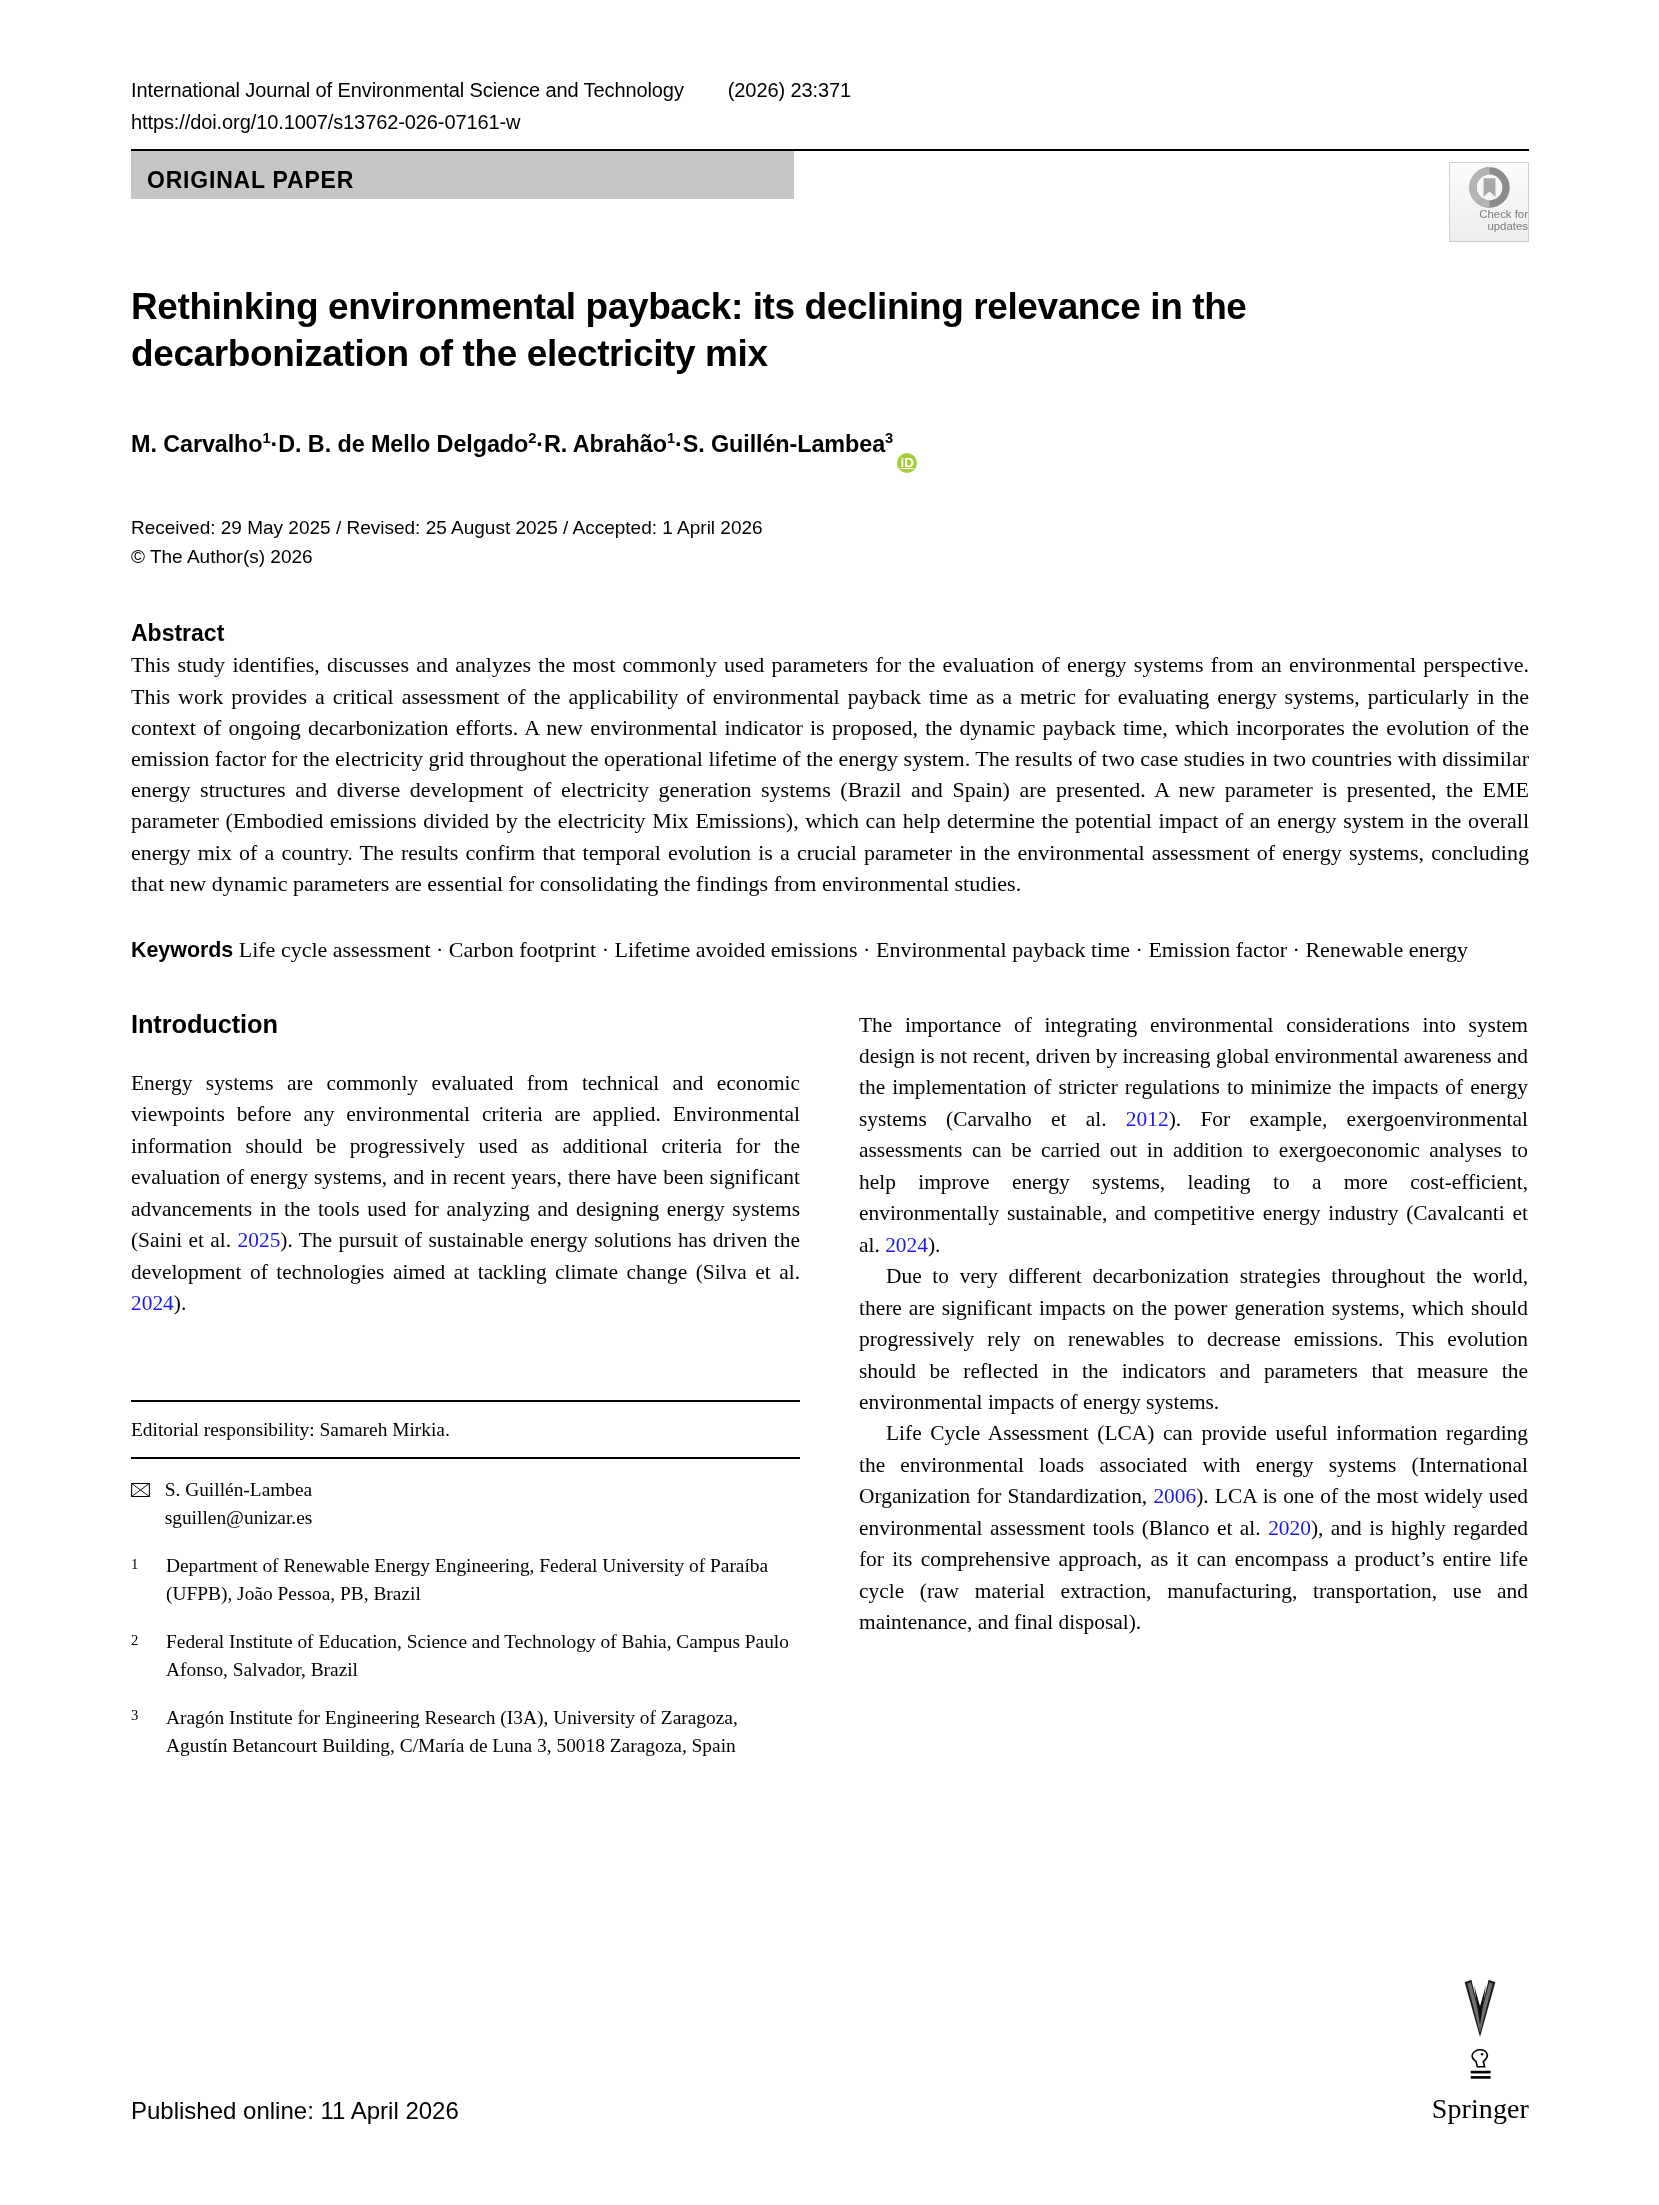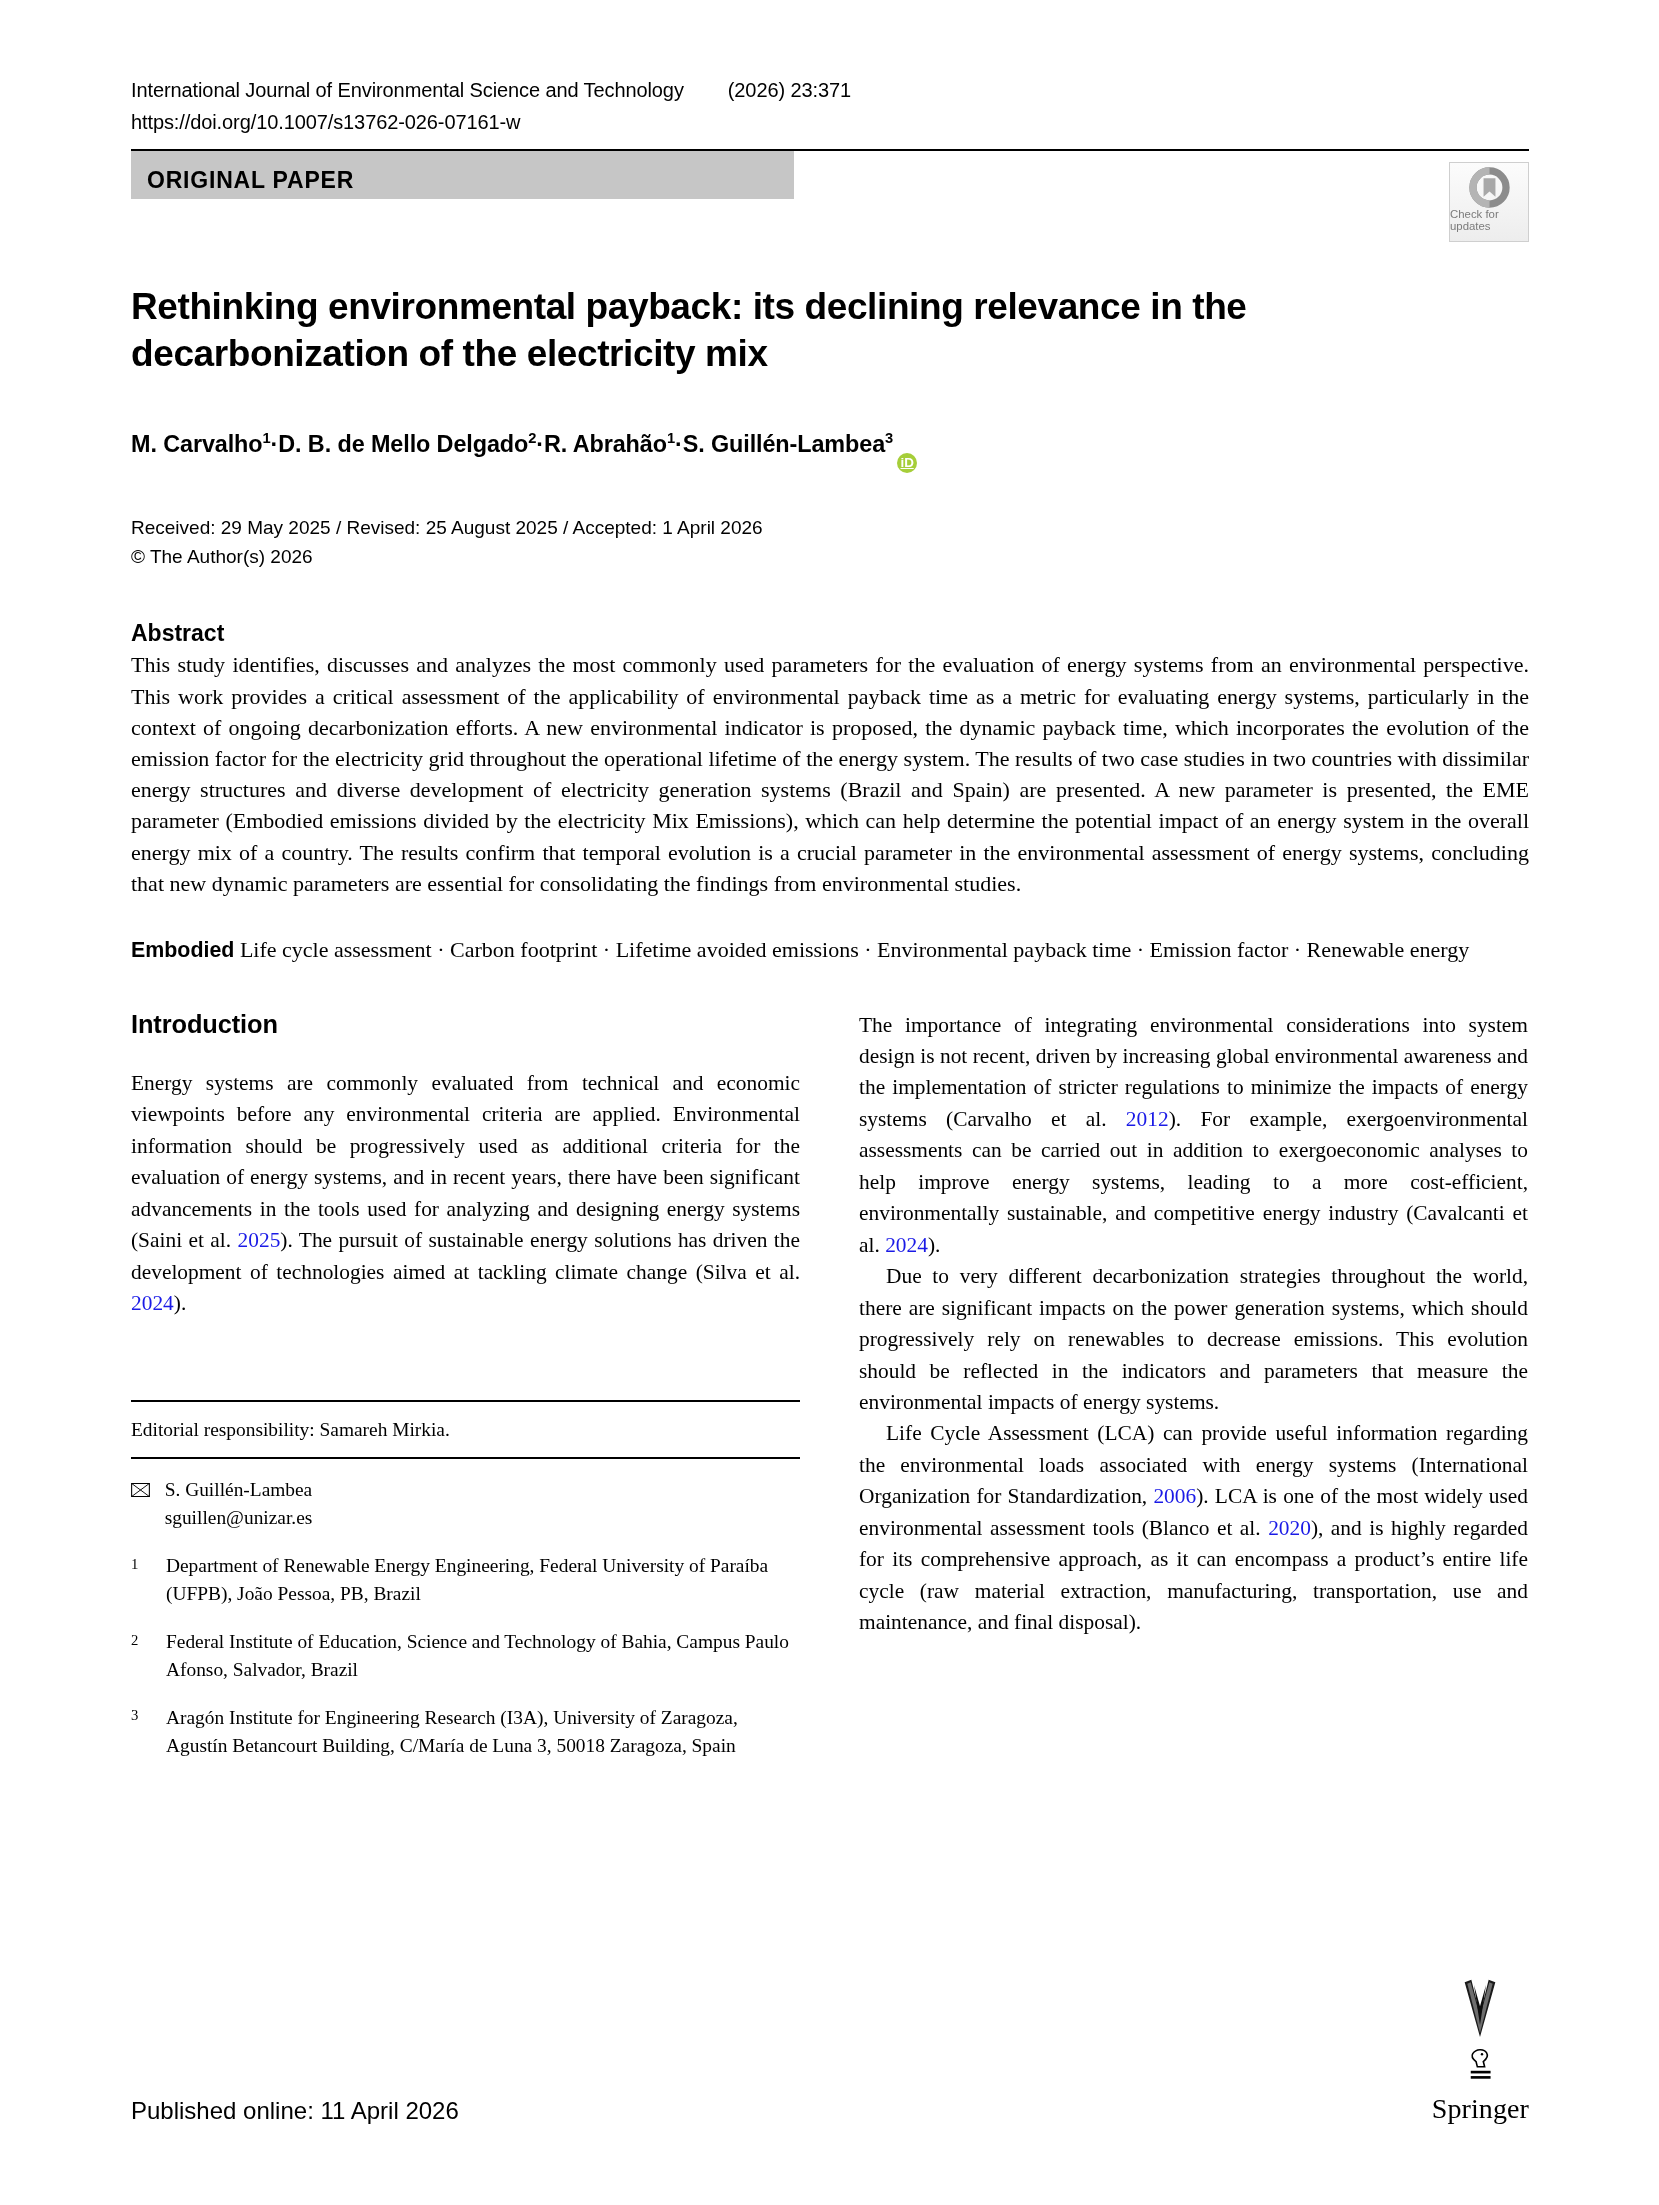--- a/index.html
+++ b/index.html
@@ -69,21 +69,21 @@
   
   .check-updates {
     position: absolute;
     right: 0px;
     top: 10.7px;
     width: 80px;
     height: 80px;
     border: 0.7px solid #cfcfcf;
     background: linear-gradient(180deg,#fcfcfc 0%, #ededed 100%);
     box-sizing: border-box;
-    text-align: left;
+    text-align: right;
     font-family: "Liberation Sans", "DejaVu Sans", sans-serif;
     color: #7b7b7b;
   }
   .check-updates svg { display: block; margin: 4.7px auto 0 auto; }
   .cu-line1 { font-size: 11.4px; line-height: 1.02; margin-top: 0.7px; }
   .cu-line2 { font-size: 11.4px; line-height: 1.05; }
 
   
   .title {
     font-family: "Liberation Sans", "DejaVu Sans", sans-serif;
@@ -297,21 +297,21 @@
     <div>Received: 29 May 2025 / Revised: 25 August 2025 / Accepted: 1 April 2026</div>
     <div>© The Author(s) 2026</div>
   </div>
 
   <div class="abstract-block">
     <div class="abstract-title">Abstract</div>
     <div class="abstract-text">This study identifies, discusses and analyzes the most commonly used parameters for the evaluation of energy systems from an environmental perspective. This work provides a critical assessment of the applicability of environmental payback time as a metric for evaluating energy systems, particularly in the context of ongoing decarbonization efforts. A new environmental indicator is proposed, the dynamic payback time, which incorporates the evolution of the emission factor for the electricity grid throughout the operational lifetime of the energy system. The results of two case studies in two countries with dissimilar energy structures and diverse development of electricity generation systems (Brazil and Spain) are presented. A new parameter is presented, the EME parameter (Embodied emissions divided by the electricity Mix Emissions), which can help determine the potential impact of an energy system in the overall energy mix of a country. The results confirm that temporal evolution is a crucial parameter in the environmental assessment of energy systems, concluding that new dynamic parameters are essential for consolidating the findings from environmental studies.</div>
   </div>
 
   <div class="keywords">
-    <b>Embodied</b><span id="kw-list"> Life cycle assessment · Carbon footprint · Lifetime avoided emissions · Environmental payback time · Emission factor · Renewable energy</span>
+    <b>Keywords</b><span id="kw-list"> Life cycle assessment · Carbon footprint · Lifetime avoided emissions · Environmental payback time · Emission factor · Renewable energy</span>
   </div>
 
   <div class="columns">
 
     <div class="col">
       <div class="section-heading">Introduction</div>
       <div class="body-text" id="left-body">
           <p><span>Energy systems are commonly evaluated from technical and economic viewpoints before any environmental criteria are applied. Environmental information should be progressively used as additional criteria for the evaluation of energy systems, and in recent years, there have been significant advancements in the tools used for analyzing and designing energy systems (Saini et al. </span><span class="cite">2025</span><span>). The pursuit of sustainable energy solutions has driven the development of technologies aimed at tackling climate change (Silva et al. </span><span class="cite">2024</span><span>).</span></p>
         </div>
 

